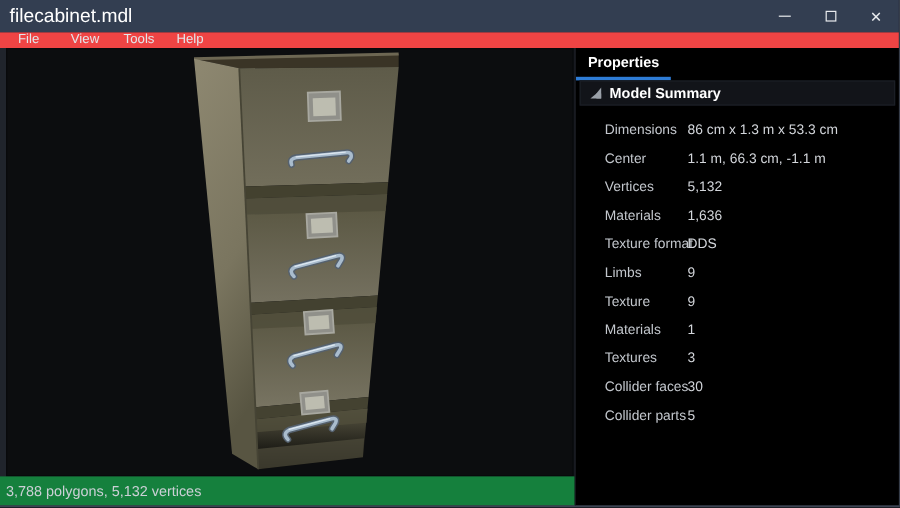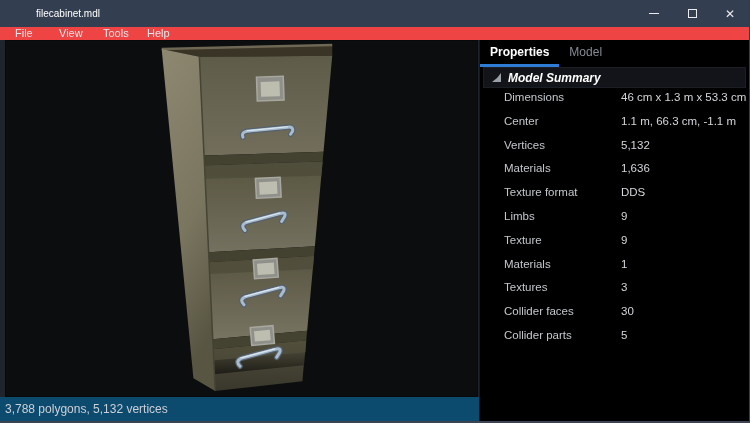--- a/index.html
+++ b/index.html
@@ -4,58 +4,58 @@
 <style>
   * { margin:0; padding:0; box-sizing:border-box; }
   html,body { width:750px; height:423px; overflow:hidden; background:#0b0c0e;
               font-family:"Liberation Sans", sans-serif; }
   .window { position:relative; width:750px; height:423px; background:#20242c;
             border-right:1px solid #363d49; border-bottom:2px solid #3c4352; }
 
   
   .titlebar { position:absolute; left:0; top:0; width:100%; height:27px;
               background:#333e51; display:flex; align-items:center; }
-  .titlebar .title { color:#ffffff; font-size:10px; padding-left:8px;margin-left:28px; }
+  .titlebar .title { color:#ffffff; font-size:16px; padding-left:8px; }
   .win-controls { position:absolute; right:0; top:0; height:27px; display:flex; }
   .win-btn { width:38px; height:27px; display:flex; align-items:center; justify-content:center;
              color:#e9ebee; font-size:13px; cursor:default; }
   .glyph-min { display:block; width:10px; height:0; border-top:1px solid #e9ebee; }
   .glyph-max { display:block; width:9px; height:9px; border:1px solid #e9ebee; }
   .glyph-close { font-size:12px; line-height:1; }
 
   
   .menubar { position:absolute; left:0; top:27px; width:100%; height:13px;
              background:#ef4444; display:flex; padding-left:15px; }
   .menu-item { width:44px; color:#e3e6ea; font-size:11px; line-height:13px; cursor:default; }
 
   
   .viewport { position:absolute; left:5px; top:40px; width:473px; height:357px;
               background:#0c0d0f; border:1px solid #08090b; }
   .viewport svg { display:block; width:100%; height:100%; }
 
   
   .statusbar { position:absolute; left:0; top:397px; width:479px; height:24px;
-               background:#0c4a6e; display:flex; align-items:center; }
+               background:#15803d; display:flex; align-items:center; }
   .statusbar span { color:#ccd0d6; font-size:12px; padding-left:5px; }
 
   
   .panel { position:absolute; left:479px; top:40px; width:270px; height:381px;
            background:#000000; border-left:1px solid #15171c; }
   .tabs { position:relative; height:27px; display:flex; align-items:center; }
   .tab { font-size:12px; padding:0 10px; height:100%; display:flex; align-items:center; cursor:default; }
   .tab.active { color:#ffffff; font-weight:bold; border-bottom:3px solid #2e7cd6; }
   .tab.inactive { color:#858b94; border-bottom:3px solid transparent; }
   .section-header { position:relative; margin:0 3px; height:21px; background:#121419;
-                    display:flex; align-items:center; border:1px solid #1b1e25;font-style:italic; }
+                    display:flex; align-items:center; border:1px solid #1b1e25; }
   .expander { width:0; height:0; margin:0 7px 0 8px;
               border-left:5px solid transparent; border-top:5px solid transparent;
               border-right:4px solid #9aa0a8; border-bottom:4px solid #9aa0a8; }
   .section-header .hdr-text { color:#ffffff; font-size:12px; font-weight:bold; }
   .rows { position:absolute; left:0; top:51px; width:100%; }
-  .prop-row { height:23.8px; display:flex; align-items:flex-start;gap:48px; }
+  .prop-row { height:23.8px; display:flex; align-items:flex-end; }
   .prop-label { width:69px; padding-left:24px; color:#c3c7cd; font-size:11.5px; white-space:nowrap; }
   .prop-value { padding-left:24px; color:#d3d6db; font-size:11.5px; white-space:nowrap; }
 </style>
 </head>
 <body>
 
 <div class="window">
 
   <div class="titlebar">
     <span class="title">filecabinet.mdl</span>
@@ -176,31 +176,30 @@
     </svg>
   </div>
 
   <div class="statusbar">
     <span>3,788 polygons, 5,132 vertices</span>
   </div>
 
   <div class="panel">
     <div class="tabs">
       <div class="tab active">Properties</div>
-      <div class="tab inactive">Model</div>
     </div>
     <div class="section-header">
       <span class="expander"></span>
       <span class="hdr-text">Model Summary</span>
     </div>
     <div class="rows">
 
         <div class="prop-row">
           <span class="prop-label">Dimensions</span>
-          <span class="prop-value">46 cm x 1.3 m x 53.3 cm</span>
+          <span class="prop-value">86 cm x 1.3 m x 53.3 cm</span>
         </div>
 
         <div class="prop-row">
           <span class="prop-label">Center</span>
           <span class="prop-value">1.1 m, 66.3 cm, -1.1 m</span>
         </div>
 
         <div class="prop-row">
           <span class="prop-label">Vertices</span>
           <span class="prop-value">5,132</span>

